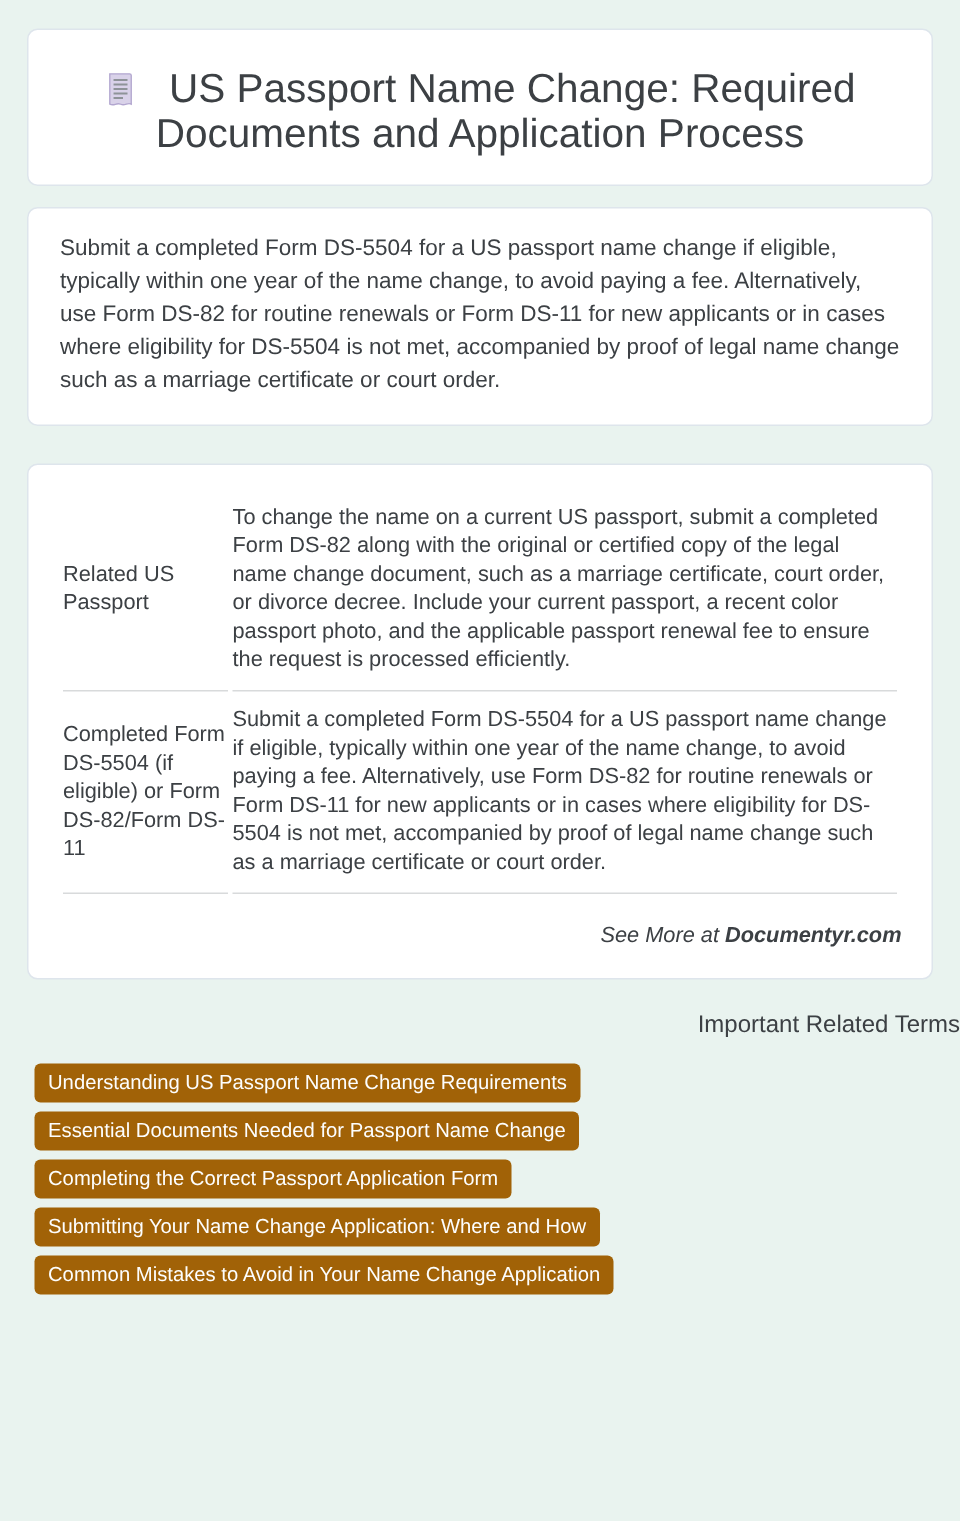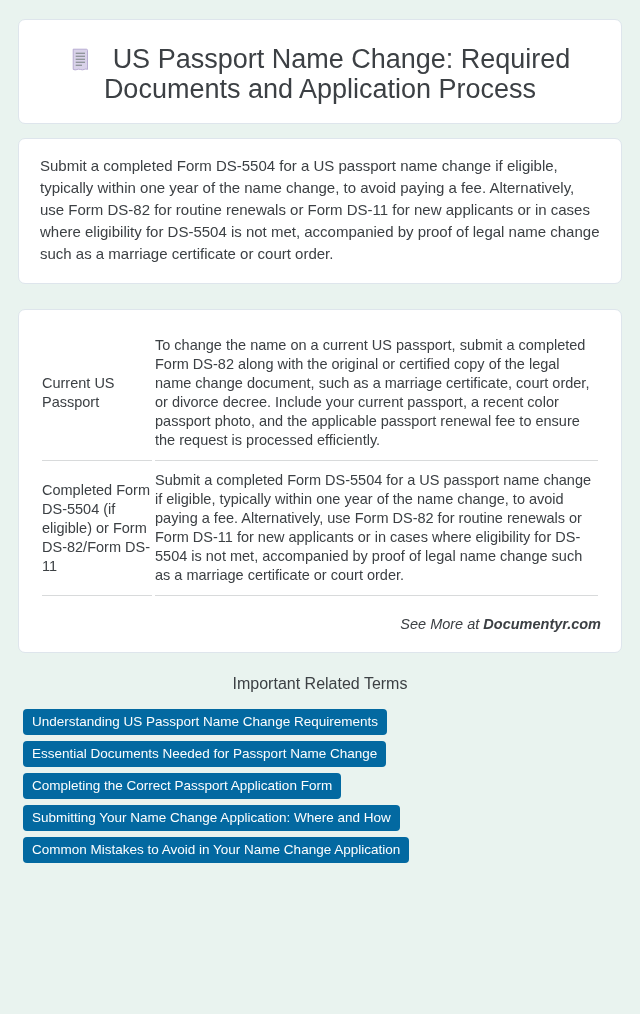--- a/index.html
+++ b/index.html
@@ -77,32 +77,32 @@
     margin: 20px 0 4px 0;
     text-align: right;
     font-style: italic;
     font-size: 14.5px;
     color: #3c4044;
   }
   .see-more b { font-weight: 700; }
   
   .related-heading {
     margin: 22px 0 0 0;
-    text-align: center;
+    text-align: right;
     font-size: 16px;
     font-weight: 400;
     color: #3c4044;
   }
   .tags {
     margin: 16px 18px 0 23px;
   }
   .tag-row { margin-bottom: 6px; }
   .tag {
     display: inline-block;
-    background: #0369a1;
+    background: #a16207;
     color: #fdfefe;
     font-size: 13.5px;
     line-height: 14px;
     padding: 6px 9px;
     border-radius: 4px;
     margin-right: 6px;
     cursor: pointer;
     white-space: nowrap;
   }
 </style>
@@ -125,21 +125,21 @@
   </section>
 
   <section class="card summary-card">
     <p>Submit a completed Form DS-5504 for a US passport name change if eligible, typically within one year of the name change, to avoid paying a fee. Alternatively, use Form DS-82 for routine renewals or Form DS-11 for new applicants or in cases where eligibility for DS-5504 is not met, accompanied by proof of legal name change such as a marriage certificate or court order.</p>
   </section>
 
   <section class="card table-card">
     <table class="details">
       <tbody>
         <tr>
-          <td class="term">Current US Passport</td>
+          <td class="term">Related US Passport</td>
           <td class="desc">To change the name on a current US passport, submit a completed Form DS-82 along with the original or certified copy of the legal name change document, such as a marriage certificate, court order, or divorce decree. Include your current passport, a recent color passport photo, and the applicable passport renewal fee to ensure the request is processed efficiently.</td>
         </tr>
         <tr>
           <td class="term">Completed Form DS-5504 (if eligible) or Form DS-82/Form DS-11</td>
           <td class="desc">Submit a completed Form DS-5504 for a US passport name change if eligible, typically within one year of the name change, to avoid paying a fee. Alternatively, use Form DS-82 for routine renewals or Form DS-11 for new applicants or in cases where eligibility for DS-5504 is not met, accompanied by proof of legal name change such as a marriage certificate or court order.</td>
         </tr>
       </tbody>
     </table>
     <p class="see-more">
       <span>See More at</span>

